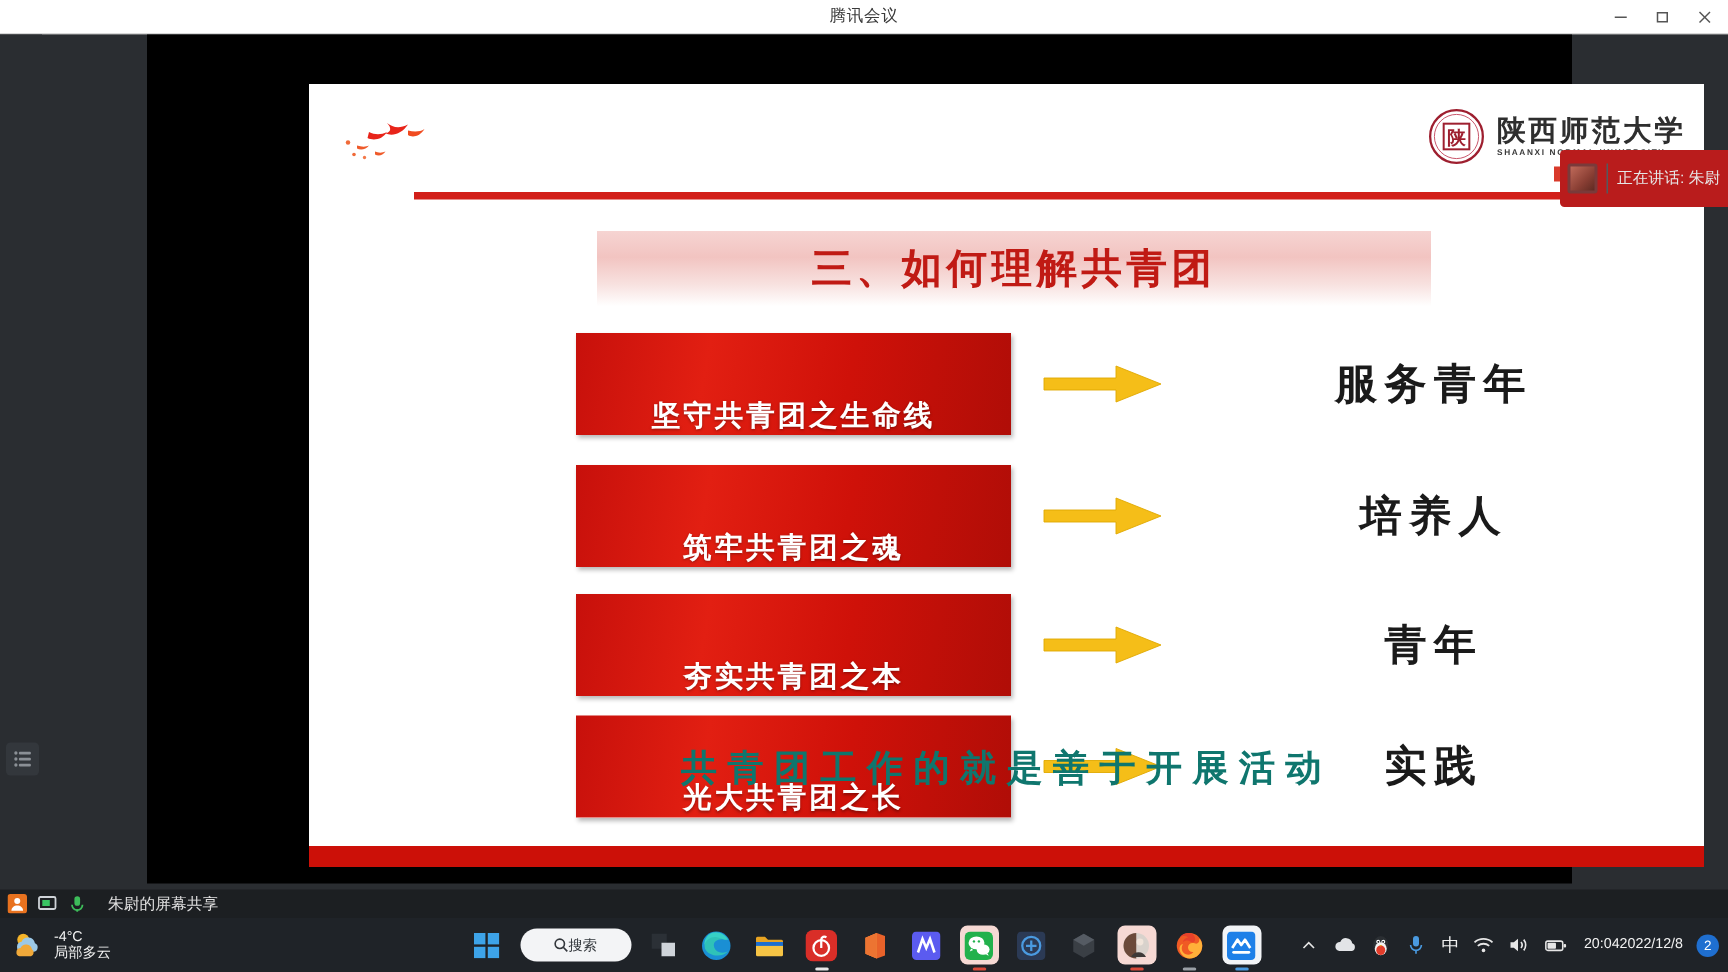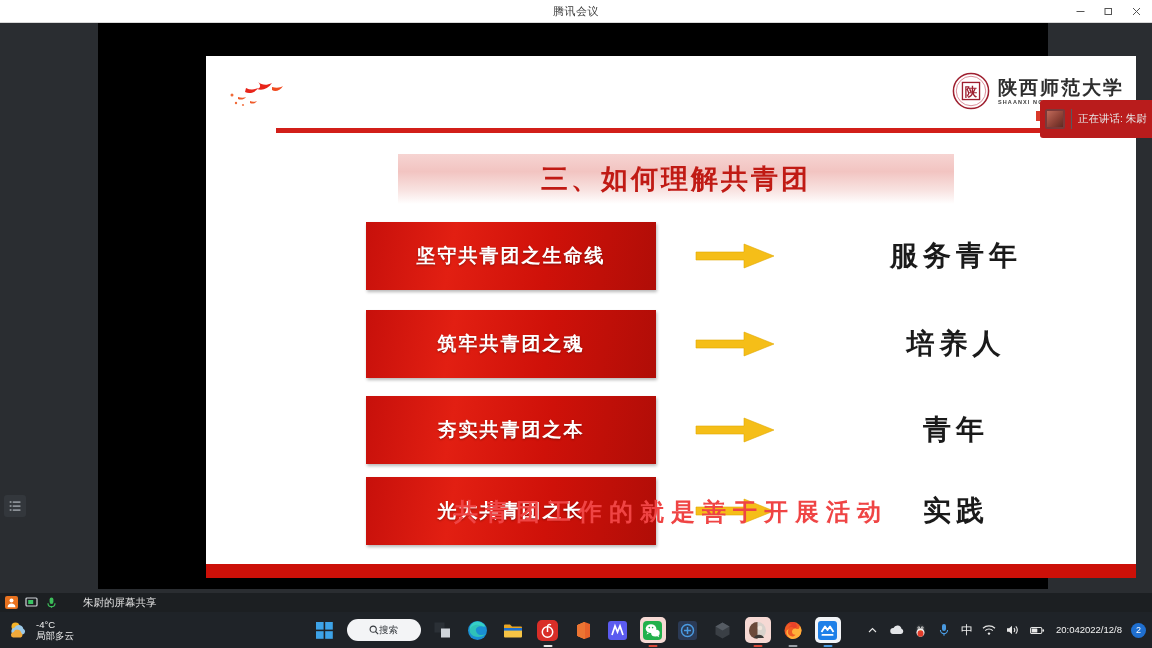--- a/index.html
+++ b/index.html
@@ -86,41 +86,41 @@
     display: flex; align-items: center; justify-content: center;
   }
   #title-banner .t {
     font-family: "Liberation Serif", "DejaVu Serif", serif;
     font-size: 27px; font-weight: 700; color: #c01a14; letter-spacing: 3px; text-align: right;
   }
 
   
   .row { position: absolute; left: 0; width: 930px; height: 68px; }
   .redbox {
-    position: absolute; left: 160px; width: 290px; height: 100%;
+    position: absolute; left: 178px; width: 290px; height: 100%;
     background: linear-gradient(100deg,#c7100b 0%, #e21f12 30%, #cf1109 62%, #b00d07 100%);
-    display: flex; align-items: center; justify-content: center;
+    display: flex; align-items: flex-end; justify-content: center;
     box-shadow: 1px 2px 3px rgba(0,0,0,.28);
   }
   .redbox span {
     color: #ffffff; font-size: 19px; font-weight: 700; letter-spacing: 2px;
     text-shadow: 0 1px 2px rgba(0,0,0,.35);
   }
   .arrow { position: absolute; left: 488px; top: 50%; transform: translateY(-50%); width: 84px; height: 30px; }
   .rhs {
     position: absolute; left: 600px; top: 50%; transform: translateY(-50%);
     width: 300px; text-align: center;
     font-family: "Liberation Serif", "DejaVu Serif", serif;
     font-size: 28px; font-weight: 700; color: #1a1a1a; letter-spacing: 5px;
   }
 
   #caption {
     position: absolute; left: 0; top: 440px; width: 930px; text-align: center;
     font-family: "Liberation Serif", "DejaVu Serif", serif;
-    font-size: 24px; font-weight: 700; color: #ef4444; letter-spacing: 7px;
+    font-size: 24px; font-weight: 700; color: #0f766e; letter-spacing: 7px;
   }
   #slide-bottom-bar {
     position: absolute; left: 0; bottom: 0; width: 930px; height: 14px;
     background: #cc1008;
   }
 
   
   #speaker-pill {
     position: absolute; right: 0px; top: 77px; width: 112px; height: 38px;
     background: #b91c1c; display: flex; align-items: center; gap: 6px;
@@ -137,21 +137,21 @@
   #speaker-divider { width: 1px; height: 20px; background: #55585d; }
   #speaker-label { font-size: 10.5px; color: #e6e6e6; white-space: nowrap; }
   #pill-tab { position: absolute; right: 112px; top: 88px; width: 4px; height: 10px; background: #d93a2b; }
 
   
   #share-bar {
     position: absolute; left: 0; bottom: 0; width: 1152px; height: 19px;
     background: #1c1f22; display: flex; align-items: center; gap: 6px; padding-left: 4px;
   }
   .share-ic { width: 14px; height: 14px; display: flex; align-items: center; justify-content: center; }
-  #share-text { font-size: 10.5px; color: #e0e0e0; margin-left: 19px; white-space: nowrap; }
+  #share-text { font-size: 10.5px; color: #e0e0e0; margin-left: 8px; white-space: nowrap; }
 
   
   #taskbar {
     position: absolute; left: 0; bottom: 0; width: 1152px; height: 36px;
     background: #1f2328;
     display: flex; align-items: center;
   }
   #weather {
     position: absolute; left: 8px; top: 0; height: 36px;
     display: flex; align-items: center; gap: 6px;

